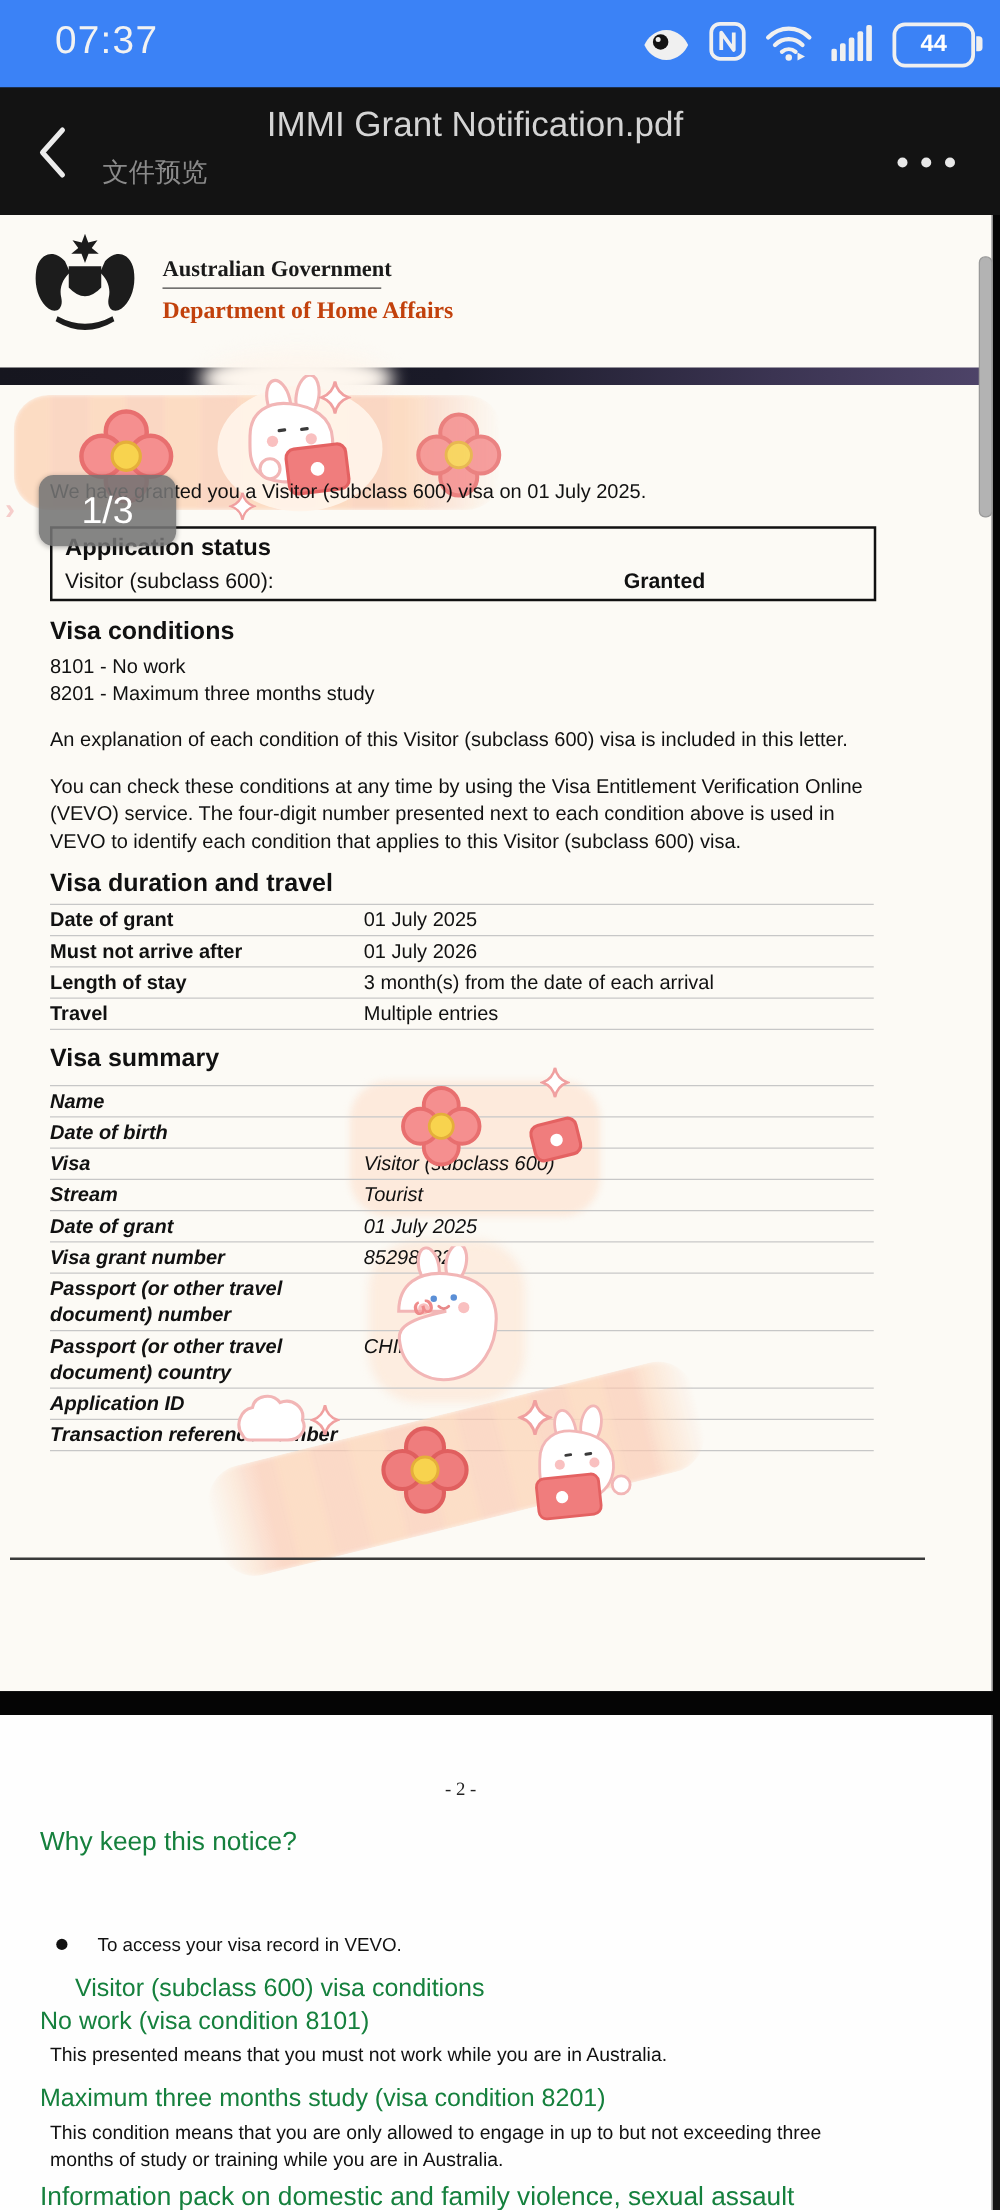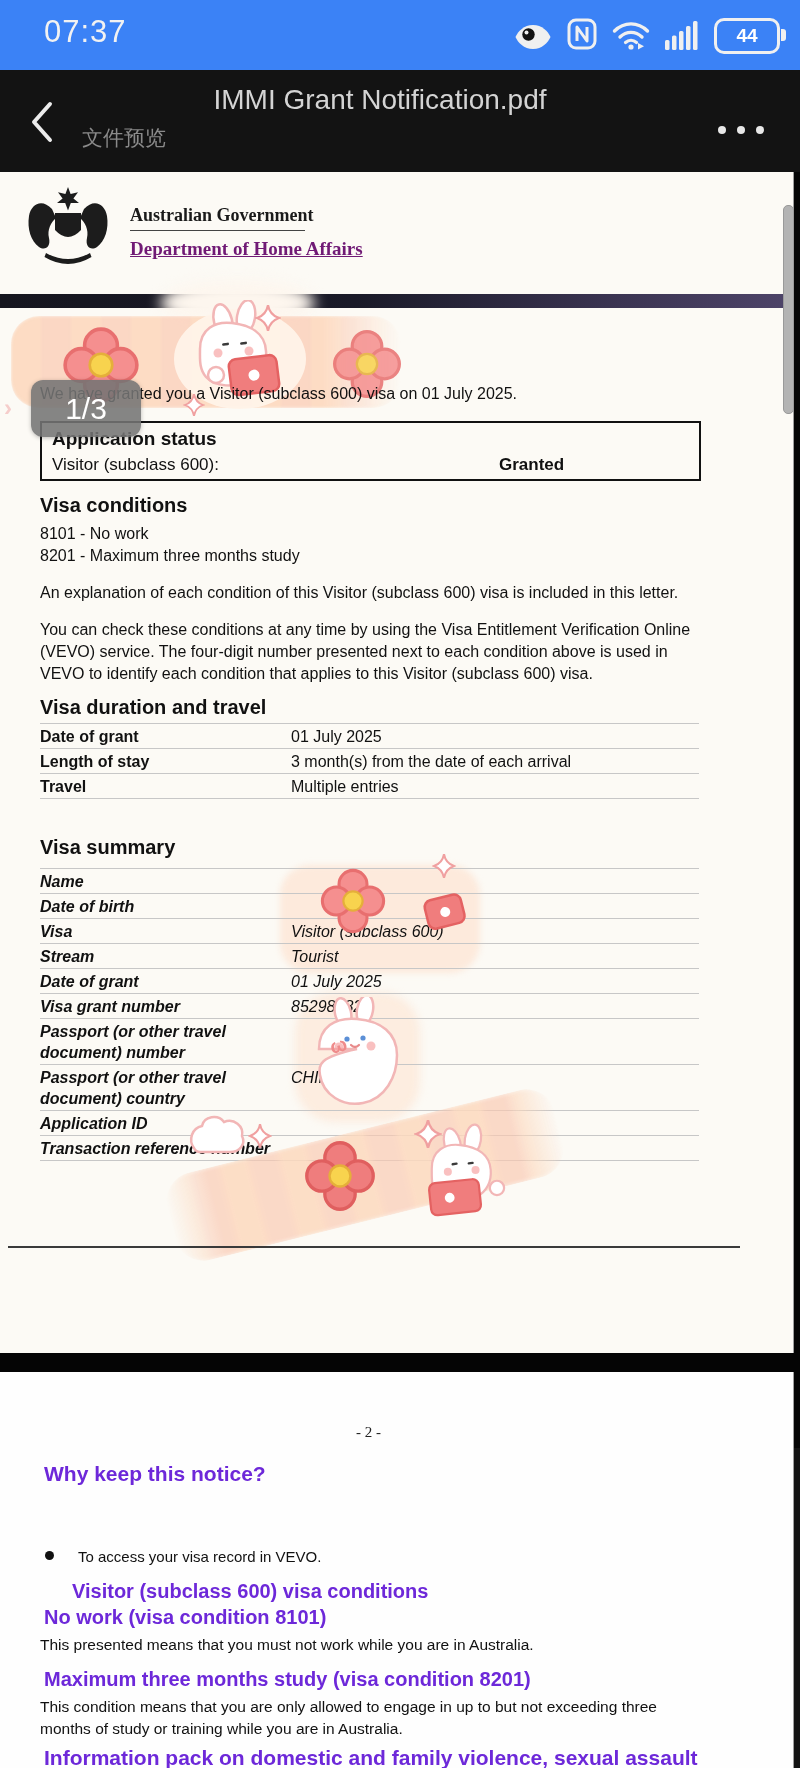--- a/index.html
+++ b/index.html
@@ -25,21 +25,21 @@
   
   .viewer{position:absolute;left:0;top:172px;width:800px;height:1276px;background:#050505;}
   .page{position:absolute;left:0;width:793px;border-right:1px solid #9e9e9e;}
   .page1{top:0;height:1181px;background:#fcfaf5;}
   .page2{top:1200px;height:396px;background:#fefefe;}
   .doc{color:#111;}
 
   
   .gov-name{position:absolute;left:130px;top:33px;font-family:"Liberation Serif",serif;font-weight:700;font-size:18px;color:#1a1a1a;}
   .gov-rule{position:absolute;left:130px;top:58px;width:175px;height:1px;background:#444;}
-  .gov-dept{position:absolute;left:130px;top:66px;font-family:"Liberation Serif",serif;font-weight:700;font-size:19px;color:#701a75;text-decoration:underline;}
+  .gov-dept{position:absolute;left:130px;top:66px;font-family:"Liberation Serif",serif;font-weight:700;font-size:19px;color:#c2410c;}
 
   .band{position:absolute;left:0;top:122px;width:793px;height:14px;background:linear-gradient(90deg,#16161f 0%,#1a1a28 45%,#3b3452 78%,#4e4469 100%);}
   .band-glow{position:absolute;left:160px;top:108px;width:155px;height:46px;background:#fdf6ee;border-radius:50%;filter:blur(7px);}
 
   .page-indicator{position:absolute;left:31px;top:208px;width:110px;height:57px;border-radius:12px;background:rgba(116,116,116,.88);color:#fff;font-size:30px;display:flex;align-items:center;justify-content:center;box-shadow:0 1px 4px rgba(0,0,0,.25);}
 
   
   .strip-top{position:absolute;left:11px;top:144px;width:390px;height:92px;border-radius:28px;filter:blur(1.5px);
     background:repeating-linear-gradient(90deg,rgba(252,216,190,.9) 0 30px,rgba(250,201,177,.72) 30px 60px);
     -webkit-mask-image:linear-gradient(90deg,#000 80%,transparent);mask-image:linear-gradient(90deg,#000 80%,transparent);}
@@ -60,21 +60,21 @@
   .tbl{position:absolute;left:40px;width:659px;}
   .trow{display:flex;border-top:1.5px solid #c7c7c7;padding:2px 0 1px;min-height:21px;}
   .trow:last-child{border-bottom:1.5px solid #c7c7c7;}
   .tl{width:245px;font-weight:700;font-size:16px;line-height:21px;padding-right:6px;}
   .tv{flex:1;font-size:16px;line-height:21px;}
 
   .footer-rule{position:absolute;left:8px;top:1074px;width:732px;height:2px;background:#3a3a3a;}
 
   
   .pagenum{position:absolute;left:0;top:52px;width:737px;text-align:center;font-family:"Liberation Serif",serif;font-size:15px;color:#222;}
-  .h2b{position:absolute;left:44px;font-size:21px;font-weight:700;color:#6d28d9;}
+  .h2b{position:absolute;left:32px;font-size:21px;font-weight:400;color:#15803d;}
   .bullet{position:absolute;left:45px;width:650px;}
   .bullet .dot{position:absolute;left:0;top:6px;width:9px;height:9px;border-radius:50%;background:#111;}
   .bullet .bt{display:block;margin-left:33px;font-size:15px;line-height:23px;color:#111;}
   .body2{position:absolute;left:40px;width:660px;font-size:15.5px;line-height:22px;color:#111;}
 
   
   .scroll-thumb{position:absolute;left:783px;top:33px;width:9px;height:207px;border-radius:5px;background:#b3b3b3;border:1px solid #999;}
 
   
   .stk{position:absolute;}
@@ -234,20 +234,24 @@
       <div class="p" style="top:410px;">An explanation of each condition of this Visitor (subclass 600) visa is included in this letter.</div>
       <div class="p" style="top:447px;">You can check these conditions at any time by using the Visa Entitlement Verification Online (VEVO) service. The four-digit number presented next to each condition above is used in VEVO to identify each condition that applies to this Visitor (subclass 600) visa.</div>
 
       <div class="h2" style="top:524px;">Visa duration and travel</div>
       <div class="tbl" style="top:551px;">
         <div class="trow">
             <span class="tl">Date of grant</span>
             <span class="tv">01 July 2025</span>
           </div>
         <div class="trow">
+            <span class="tl">Must not arrive after</span>
+            <span class="tv">01 July 2026</span>
+          </div>
+        <div class="trow">
             <span class="tl">Length of stay</span>
             <span class="tv">3 month(s) from the date of each arrival</span>
           </div>
         <div class="trow">
             <span class="tl">Travel</span>
             <span class="tv">Multiple entries</span>
           </div>
       </div>
 
       <div class="h2" style="top:664px;text-align:center;">Visa summary</div>

